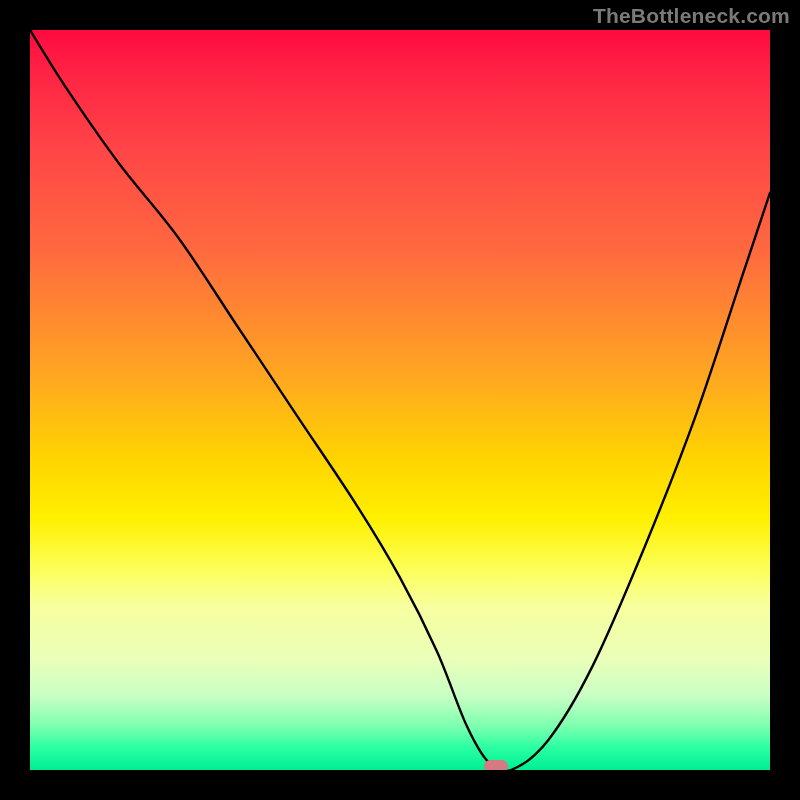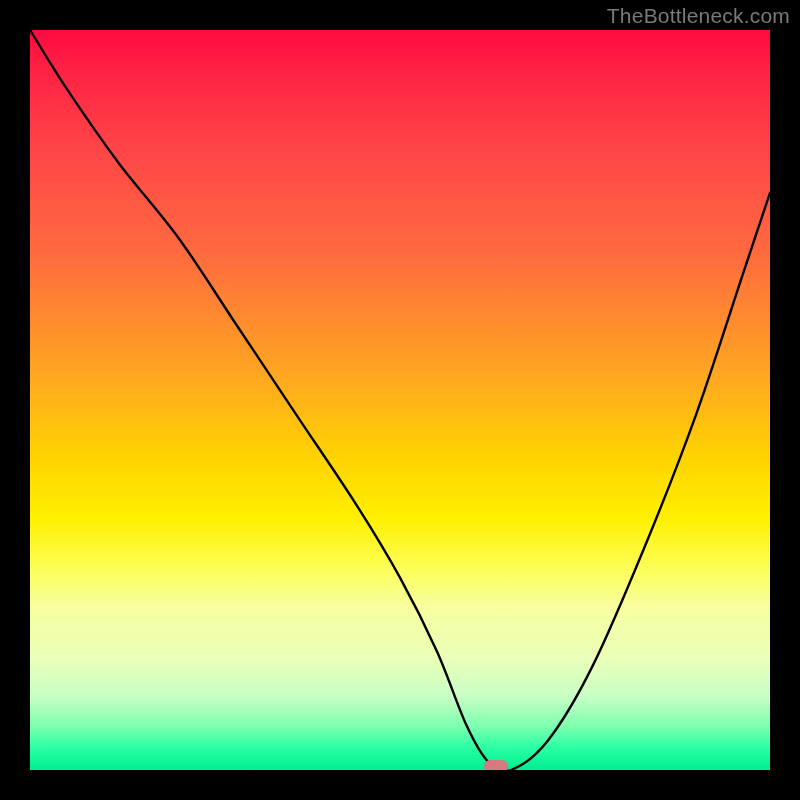--- a/index.html
+++ b/index.html
@@ -16,21 +16,21 @@
     width: 800px;
     height: 800px;
     background: #000;
   }
   .watermark {
     position: absolute;
     top: 4px;
     right: 10px;
     color: #7a7a7a;
     font-size: 21px;
-    font-weight: 400;
+    font-weight: 700;
     letter-spacing: 0.2px;
     z-index: 20;
     pointer-events: none;
     user-select: none;
   }
   .plot-area {
     position: absolute;
     left: 30px;
     top: 30px;
     width: 740px;

